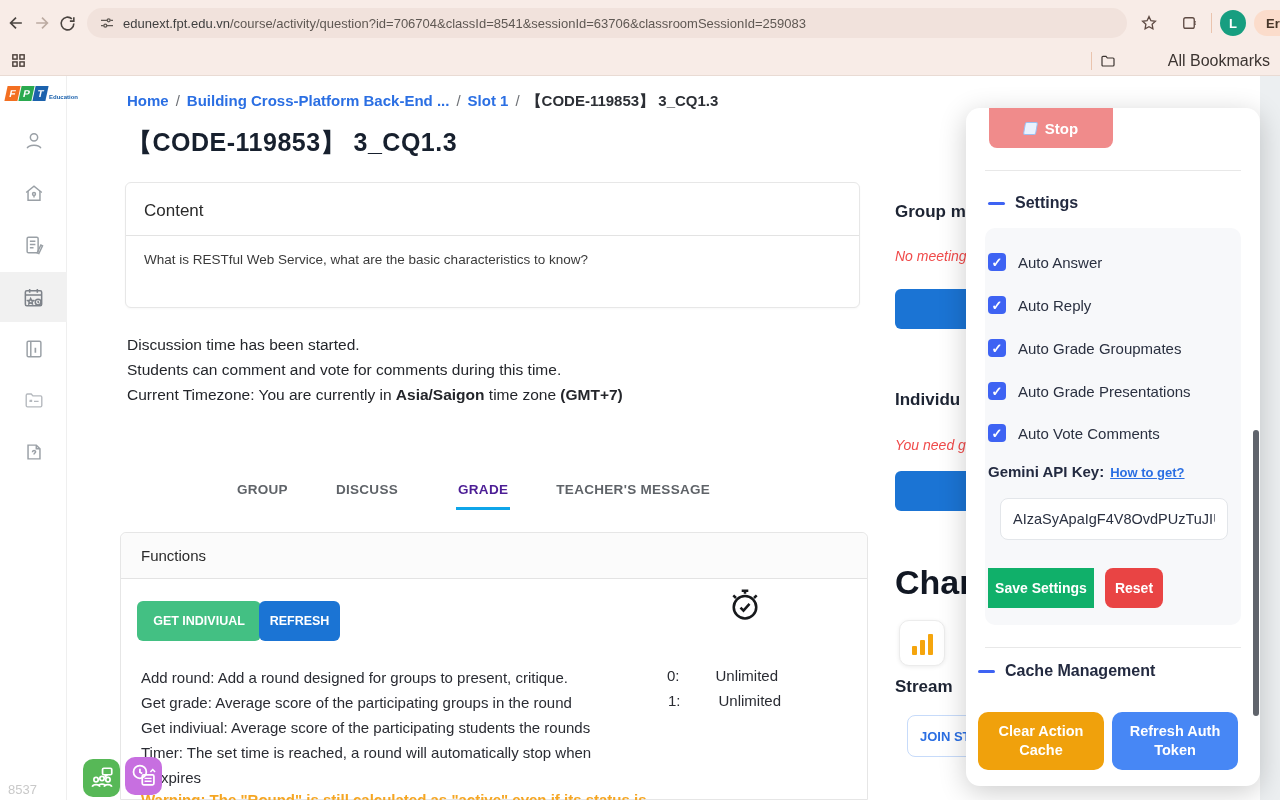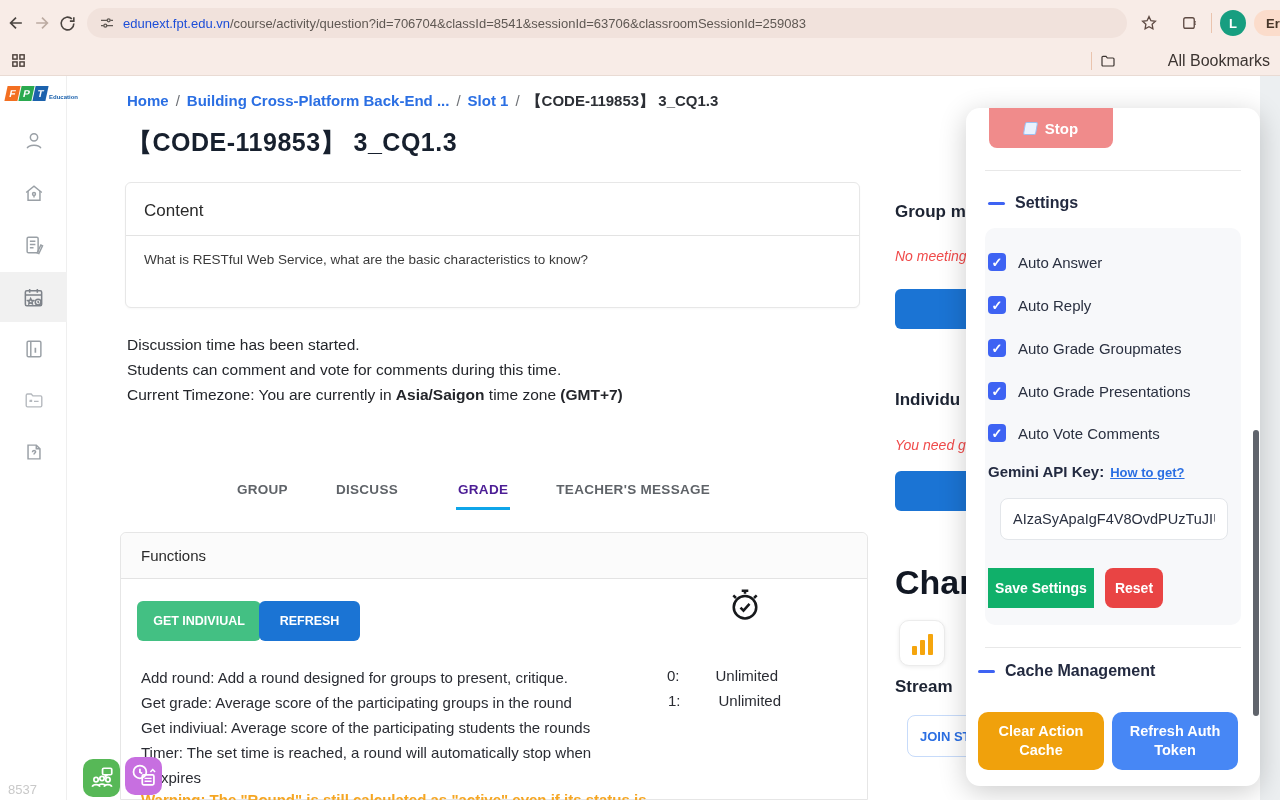--- a/index.html
+++ b/index.html
@@ -5,21 +5,21 @@
   * { margin:0; padding:0; box-sizing:border-box; }
   html,body { width:1280px; height:800px; overflow:hidden; }
   body { font-family:"Liberation Sans", sans-serif; background:#fff; position:relative; }
 
   
   .chrome { position:absolute; left:0; top:0; width:1280px; height:76px; background:#f8ece7; z-index:30; }
   .chrome-row1 { position:absolute; left:0; top:0; width:1280px; height:46px; display:flex; align-items:center; }
   .nav-ico { width:28px; height:28px; display:flex; align-items:center; justify-content:center; margin-left:6px; cursor:pointer; }
   .url-pill { height:30px; background:#f1e2dc; border-radius:15px; display:flex; align-items:center; flex:0 0 1040px; margin-left:10px; padding:0 12px; }
   .url-text { font-size:13px; color:#3a3430; white-space:nowrap; overflow:hidden; }
-  .url-text .domain { color:#1d4ed8; }
+  .url-text .domain { color:#404040; }
   .url-text .path { color:#5f5853; }
   .chrome-right { display:flex; align-items:center; margin-left:8px; gap:8px; }
   .avatar { width:26px; height:26px; border-radius:50%; background:#179e80; color:#fff; font-size:13px; font-weight:bold; display:flex; align-items:center; justify-content:center; }
   .error-pill { height:26px; background:#fbdccb; border-radius:13px; padding:0 12px; display:flex; align-items:center; font-size:13px; font-weight:bold; color:#463528; }
   .vsep1 { width:1px; height:20px; background:#eac4ae; }
   .chrome-row2 { position:absolute; left:0; top:46px; width:1280px; height:30px; border-bottom:1px solid #e9dbd4; display:flex; align-items:center; }
   .bookmarks-right { position:absolute; right:10px; top:0; height:30px; display:flex; align-items:center; gap:8px; }
   .bookmarks-label { font-size:16px; color:#3c3431;margin-left:44px; }
   .vsep2 { width:1px; height:18px; background:#eac4ae; }
 
@@ -54,21 +54,21 @@
   
   .tabs { position:absolute; left:67px; top:398px; width:813px; display:flex; justify-content:center; gap:44px; }
   .tab { font-size:13.5px; font-weight:bold; color:#5f6368; letter-spacing:.3px; padding:8px 2px 10px 2px; cursor:pointer; }
   .tab.active { color:#4c1d95; border-bottom:3px solid #0ea5e9;margin-left:12px; }
 
   
   .func-card { position:absolute; left:120px; top:456px; width:748px; height:268px; border:1px solid #e6e6e6; border-radius:6px 6px 0 0; background:#fff; }
   .func-hdr { height:46px; display:flex; align-items:center; padding-left:20px; font-size:15px; color:#2a2a2a; border-bottom:1px solid #e3e3e3; background:#fbfbfb; border-radius:6px 6px 0 0; }
   .btn { border:none; border-radius:6px; color:#fff; font-weight:bold; font-family:"Liberation Sans",sans-serif; cursor:pointer; }
   .btn-getind { position:absolute; left:16px; top:68px; width:124px; height:40px; background:#43c083; font-size:12.5px; }
-  .btn-refresh { position:absolute; left:138px; top:68px; width:101px; height:40px; background:#1b74d4; font-size:12.5px; }
+  .btn-refresh { position:absolute; left:138px; top:68px; width:81px; height:40px; background:#1b74d4; font-size:12.5px; }
   .func-desc { position:absolute; left:20px; top:132px; font-size:15px; color:#2a2c33; line-height:25px; }
   .func-warn { position:absolute; left:20px; top:258px; font-size:15px; font-weight:bold; color:#f5a623; white-space:nowrap; }
   .round-row { position:absolute; font-size:15px; color:#2a2c33; }
   .timer-wrap { position:absolute; left:606px; top:54px; }
 
   
   .rc-head { position:absolute; left:895px; font-size:17px; font-weight:bold; color:#1d2433; white-space:nowrap; z-index:1; }
   .rc-red { position:absolute; left:895px; font-size:14px; font-style:italic; color:#f04a4a; white-space:nowrap; z-index:1; }
   .rc-bluebtn { position:absolute; left:895px; width:85px; height:40px; background:#1b74d4; border-radius:6px 0 0 6px; z-index:1; cursor:pointer; }
   .char-head { position:absolute; left:895px; top:487px; font-size:34px; font-weight:bold; color:#111723; z-index:1; }

